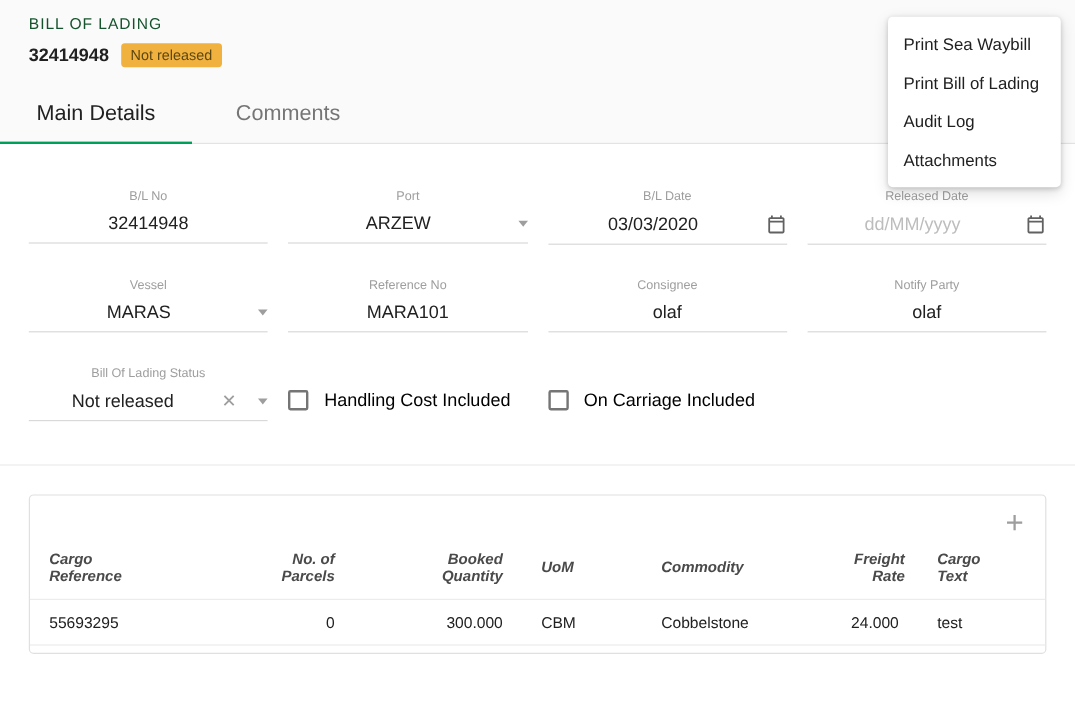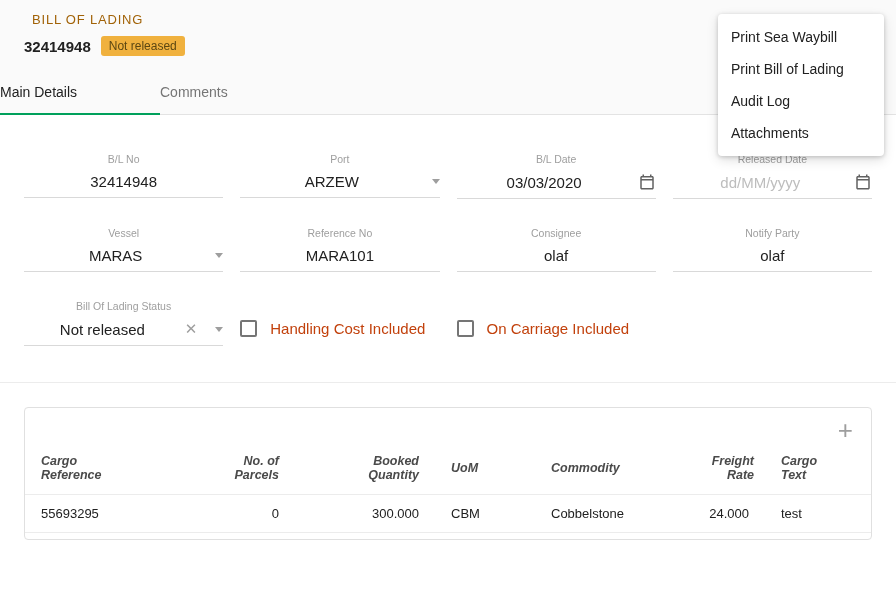--- a/index.html
+++ b/index.html
@@ -3,40 +3,40 @@
 <meta charset="utf-8">
 <style>
   * { box-sizing: border-box; margin: 0; padding: 0; }
   html,body { width:896px; height:599px; }
   body {
     font-family: "Liberation Sans", sans-serif;
     background:#ffffff; color:#212121; position:relative; overflow:hidden;
   }
   
   .topbar { background:#fafafa; padding-top:12px; }
-  .page-title { padding:0 32px; font-size:13px; color:#a16207; letter-spacing:.8px; }
+  .page-title { padding:0 24px; font-size:13px; color:#14532d; letter-spacing:.8px; }
   .number-row { padding:9px 24px 0; display:flex; align-items:center; gap:10px; }
   .bl-number { font-size:15px; font-weight:bold; color:#212121; }
   .badge {
     background:var(--badge_bg,#F0B13E); color:var(--badge_text,#5C4712);
     font-size:12px; padding:3px 8px; border-radius:3px; line-height:1.2;
   }
   .tabs { display:flex; border-bottom:1px solid #e3e3e3; margin-top:16px; }
   .tab {
-    width:160px; text-align:left; padding:12px 0 13px;
-    font-size:14px; color:#757575; cursor:pointer;
+    width:160px; text-align:center; padding:12px 0 13px;
+    font-size:18px; color:#757575; cursor:pointer;
   }
   .tab.active {
     color:#212121;
     border-bottom:2px solid var(--accent_green,#00A05B);
     margin-bottom:-1px;
   }
   
   .menu-card {
-    position:absolute; top:14px; right:12px; width:166px; background:#fff;
+    position:absolute; top:14px; right:12px; width:144px; background:#fff;
     border-radius:4px; padding:7px 0; z-index:20;
     box-shadow:0 1px 4px rgba(0,0,0,.18), 0 4px 12px rgba(0,0,0,.13);
   }
   .menu-item {
     padding:8px 13px; font-size:14px; color:#212121;
     cursor:pointer; white-space:nowrap;
   }
   
   .form { padding:38px 24px 0; }
   .form-grid {
@@ -57,21 +57,21 @@
   }
   .clear-x { color:#9e9e9e; font-size:15px; margin:0 10px 0 4px; cursor:pointer; flex:none; }
   .cal-icon { flex:none; margin-left:6px; cursor:pointer; display:flex; }
   .cal-icon svg { display:block; }
   
   .checkbox-wrap { display:flex; align-items:center; gap:13px; cursor:pointer; align-self:center; margin-top:10px; }
   .cb-box {
     width:17px; height:17px; border:2px solid #757575; border-radius:2px;
     background:#fff; flex:none;
   }
-  .cb-label { font-size:15px; color:#c2410c; }
+  .cb-label { font-size:15px; color:#000000; }
   
   .section-divider { border-top:1px solid #ececec; margin-top:36px; }
   
   .table-card {
     margin:24px 24px 0; border:1px solid #e0e0e0; border-radius:4px;
     padding-bottom:6px; background:#fff;
   }
   .card-toolbar { display:flex; justify-content:flex-end; padding:12px 18px 0; }
   .plus-btn { font-size:26px; color:#9e9e9e; line-height:20px; cursor:pointer; }
   table { width:100%; border-collapse:collapse; table-layout:fixed; margin-top:6px; }

